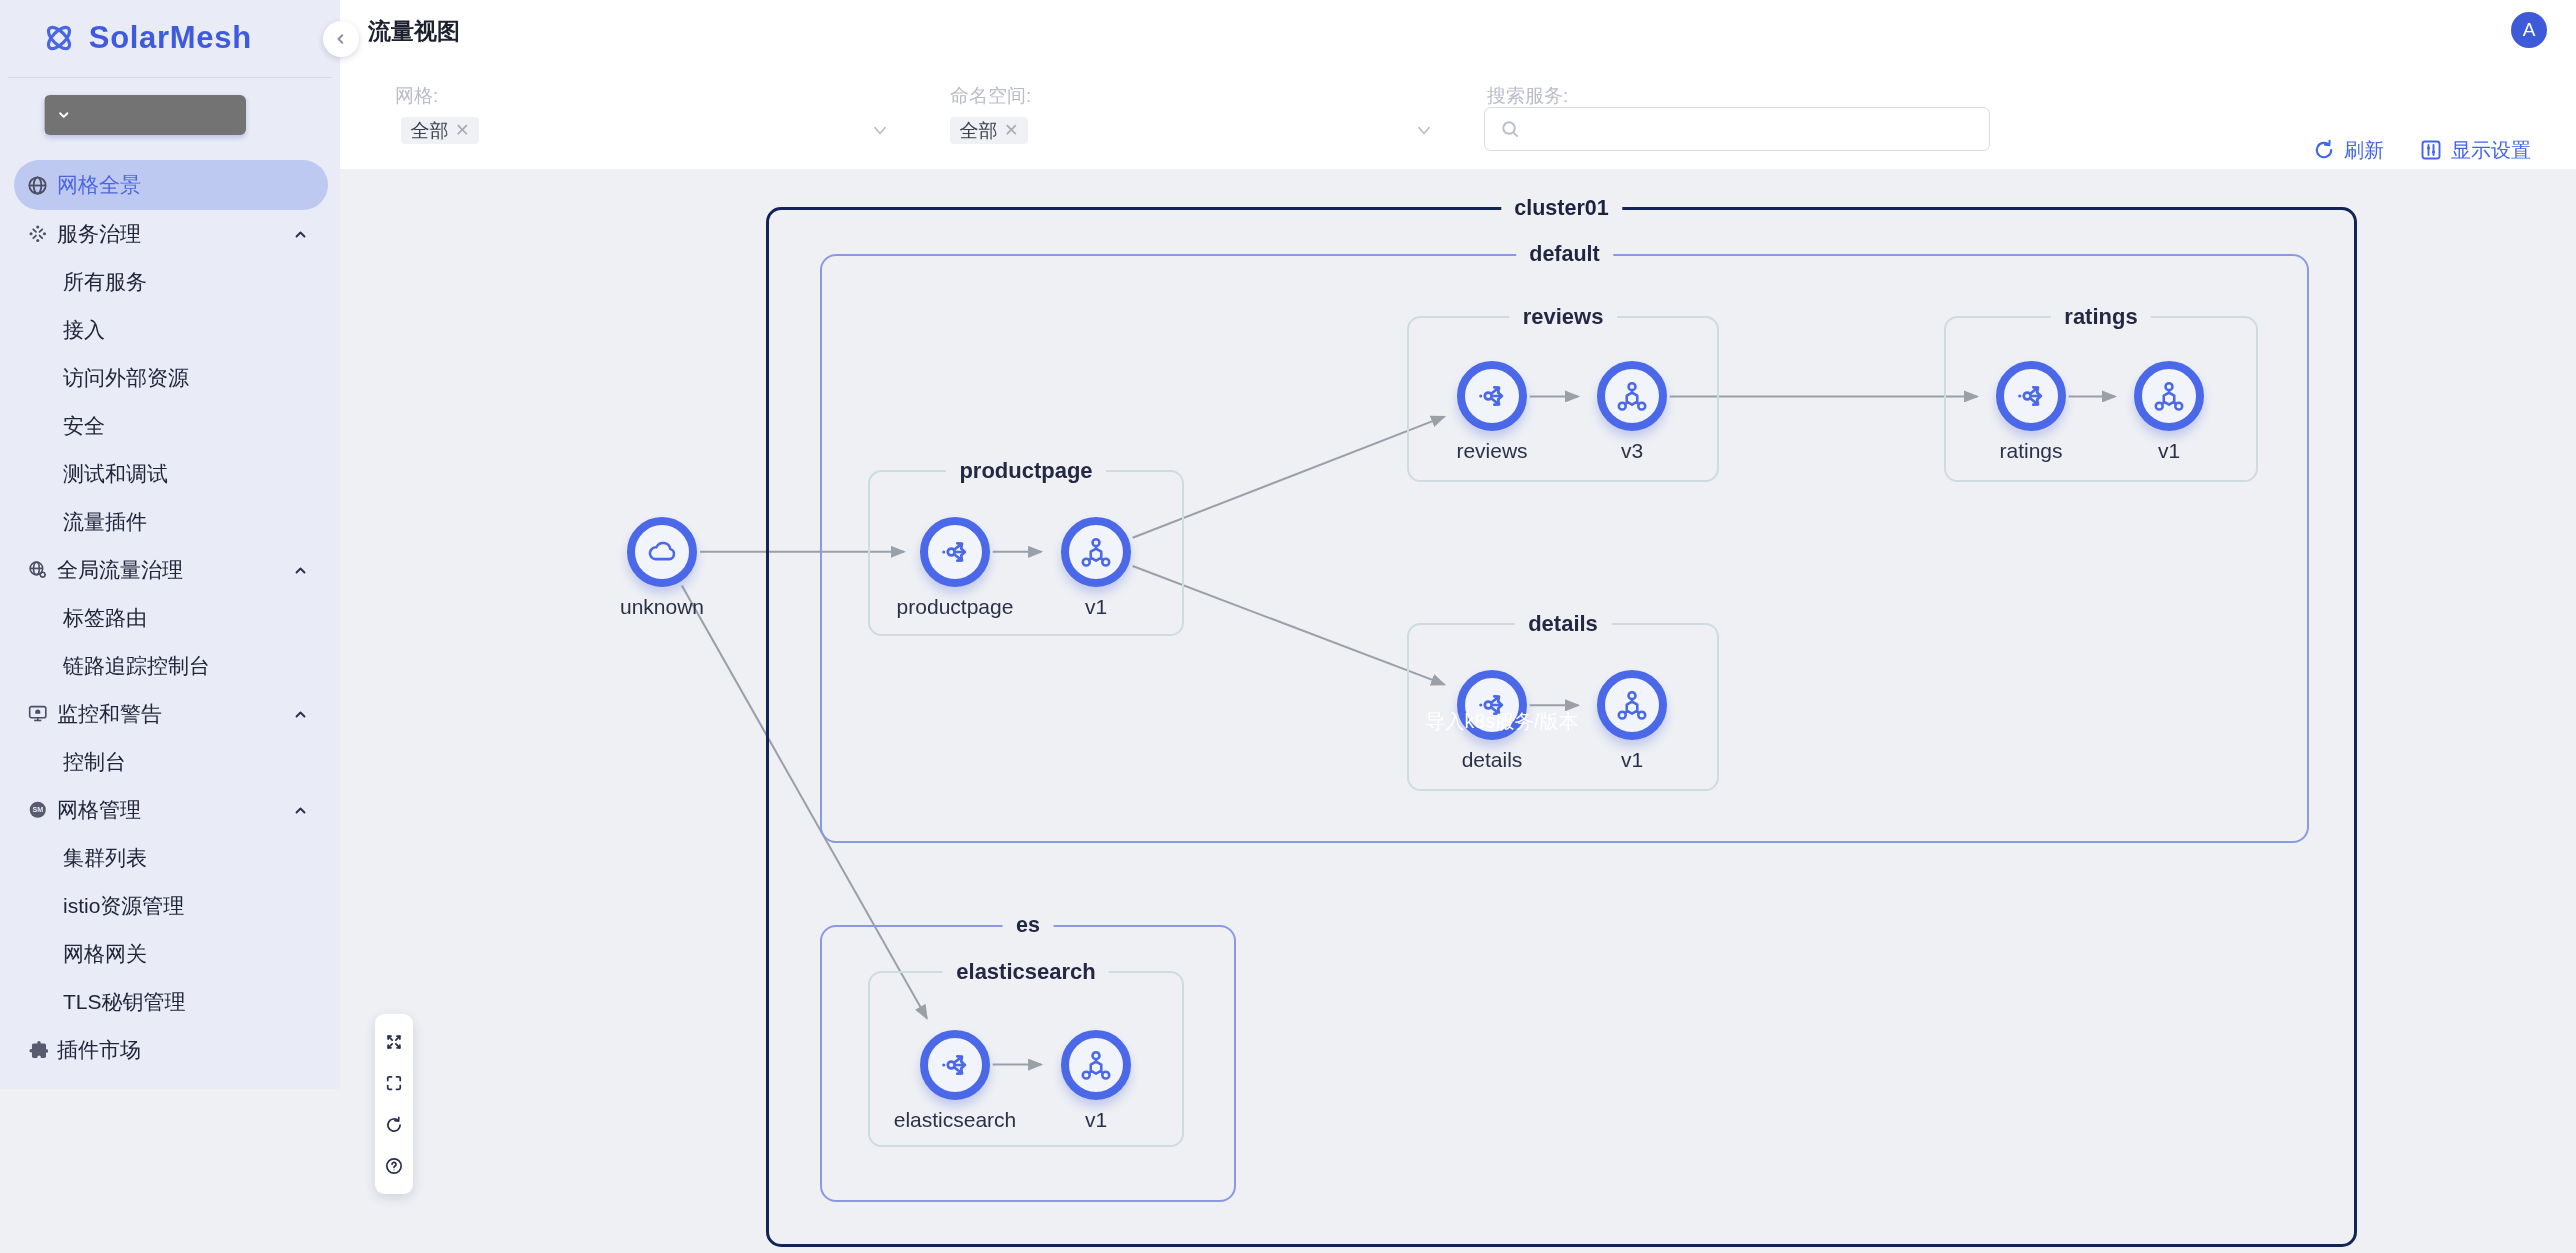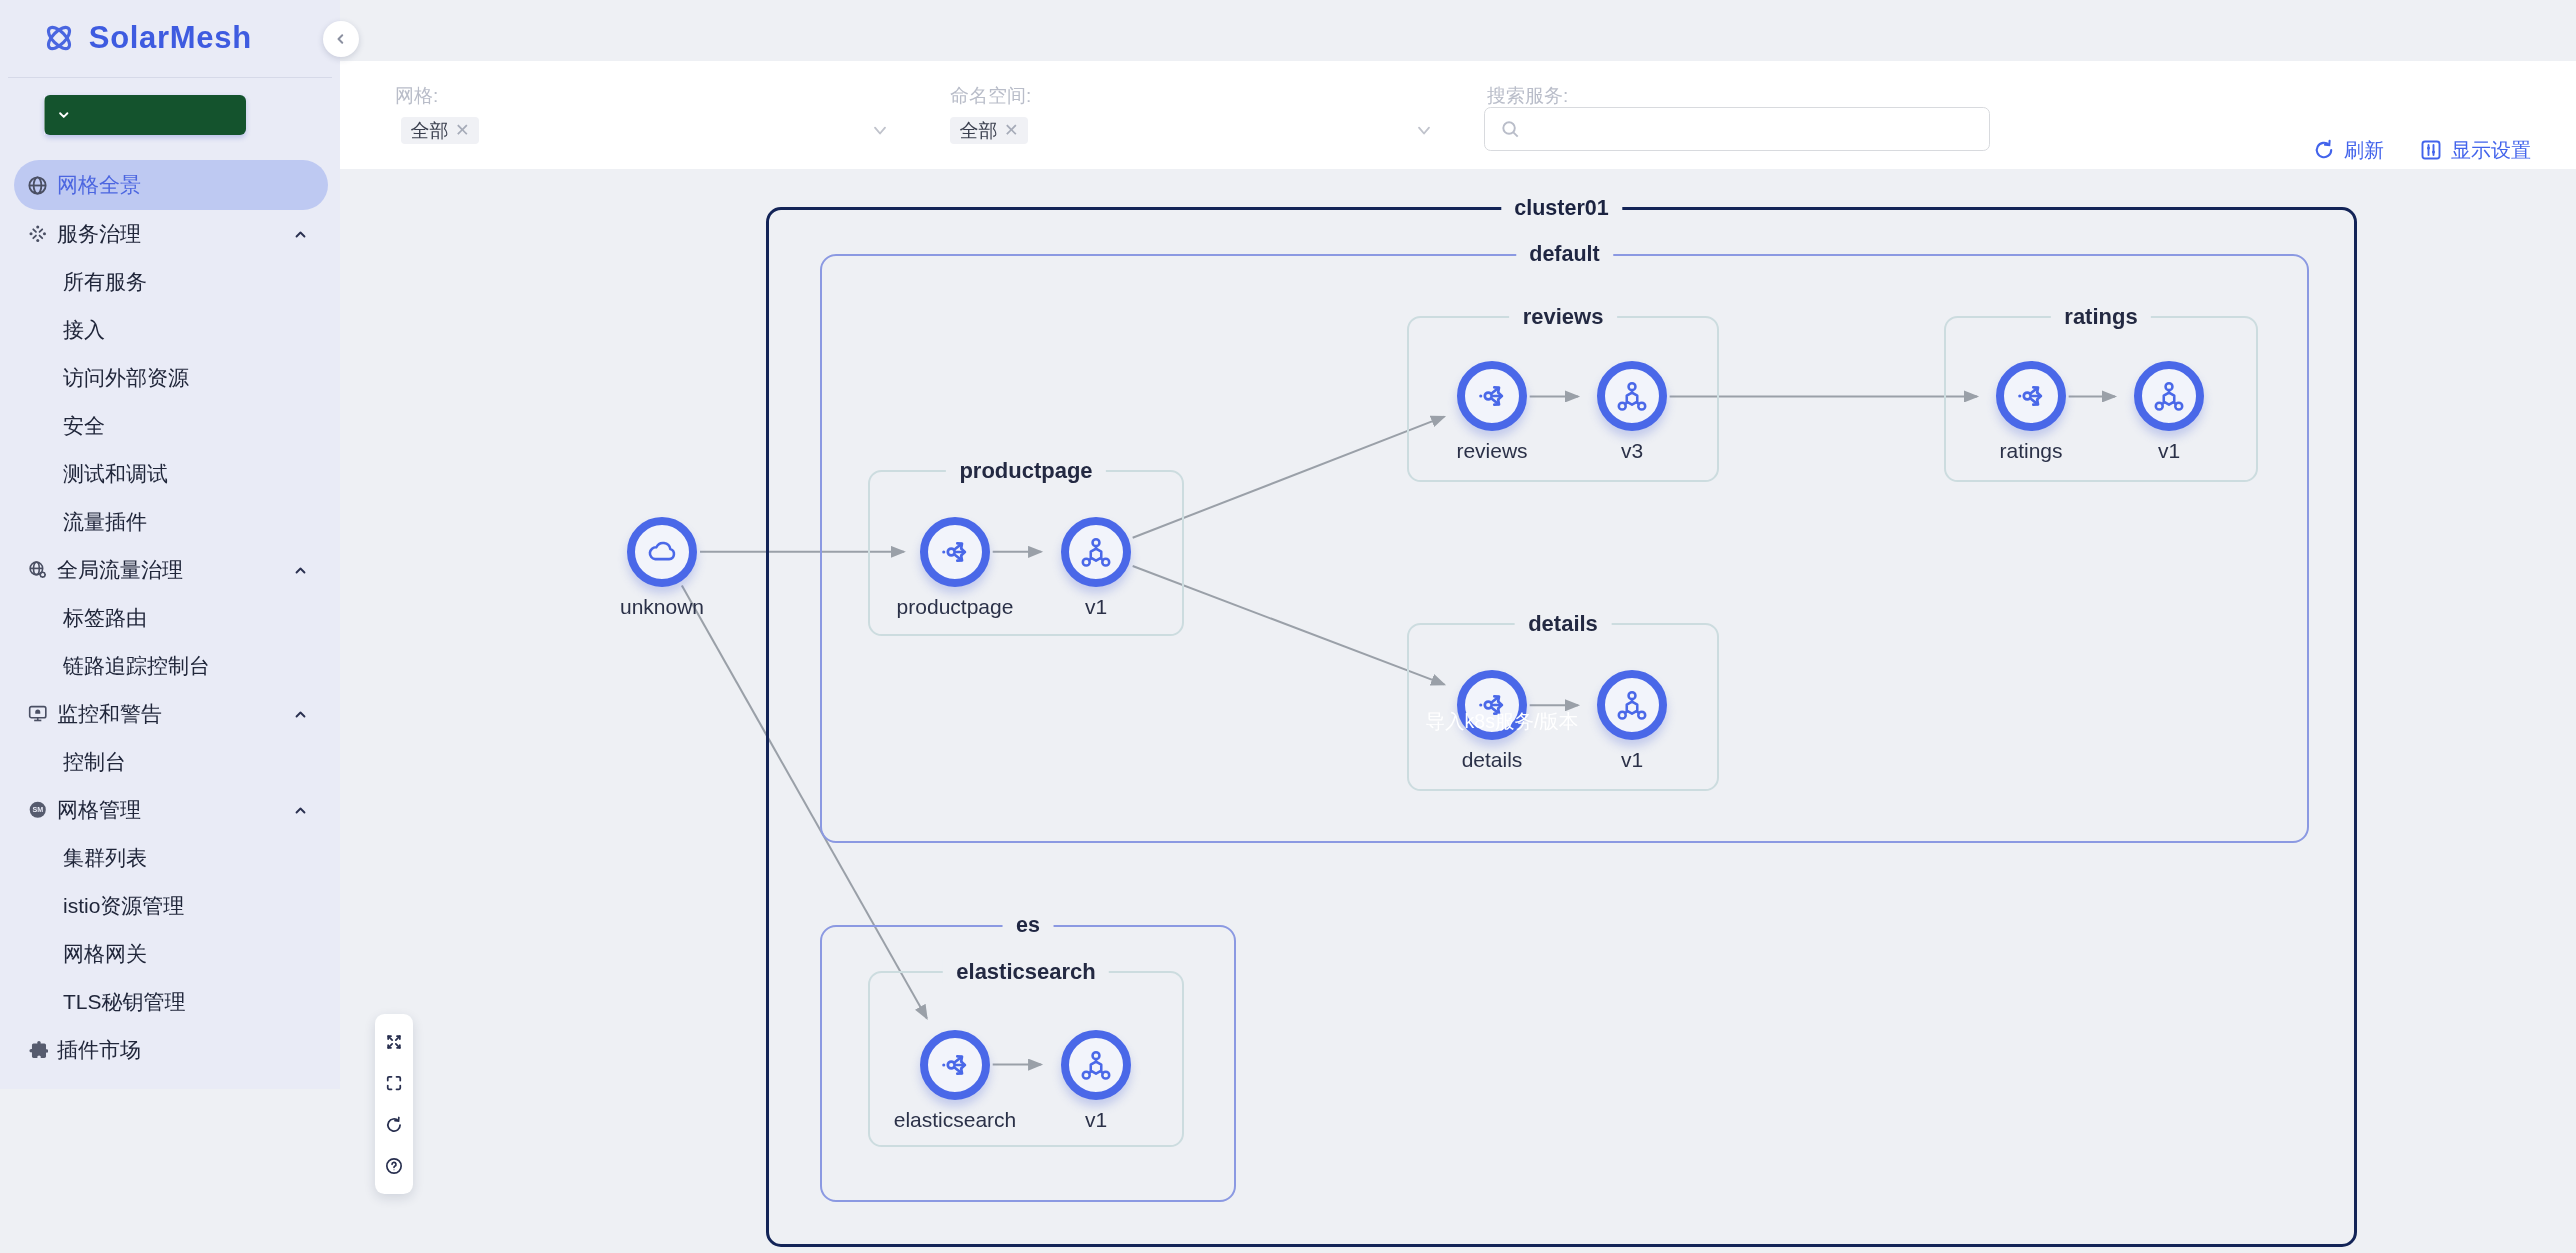--- a/index.html
+++ b/index.html
@@ -6,21 +6,21 @@
   html,body { width:2576px; height:1253px; overflow:hidden;
     font-family:"Liberation Sans", sans-serif; background:#eef0f4; color:#20263a; }
 
   
   .sidebar { position:absolute; left:0; top:0; width:340px; height:1089px;
     background:#e9ebf6; z-index:5; }
   .logo { position:absolute; left:40px; top:19px; display:flex; align-items:center; gap:10.8px; }
   .logo-text { font-size:31px; font-weight:bold; color:#3e5be0; letter-spacing:0.7px; }
   .side-divider { position:absolute; left:8px; top:77px; width:324px; height:1.3px; background:#d6d9e8; }
   .import-btn { position:absolute; left:44px; top:95px; width:202px; height:40px;
-    background:#14532d; border-radius:6px; display:flex; align-items:stretch;
+    background:#737373; border-radius:6px; display:flex; align-items:stretch;
     color:#fff; font-size:19.5px; cursor:pointer; box-shadow:0 2.7px 5.4px rgba(60,80,200,.25); }
   .import-btn .main { flex:1; display:flex; align-items:center; justify-content:center; }
   .import-btn .arrow { width:38px; display:flex; align-items:center; justify-content:center;
     border-left:1.3px solid rgba(255,255,255,.45); }
   .nav { position:absolute; left:0; top:160px; width:340px; }
   .srow { position:relative; height:48px; display:flex; align-items:center; font-size:21px; color:#20263a; cursor:pointer; }
   .srow .sicon { position:absolute; left:25.6px; width:24px; height:24px; display:flex; align-items:center; justify-content:center; }
   .srow .slabel { margin-left:57px; }
   .srow.child .slabel { margin-left:63px; }
   .srow .caret { position:absolute; right:30px; width:19px; height:19px; }
@@ -254,20 +254,24 @@
   </nav>
 </aside>
 
 <div class="collapse-btn">
   <svg width="20" height="20" viewBox="0 0 24 24" fill="none" stroke="#8b90a0" stroke-width="2.4" stroke-linecap="round" stroke-linejoin="round">
       <polyline points="13.5,7.5 9,12 13.5,16.5"></polyline>
     </svg>
 </div>
 
 <div class="main">
+  <header class="topbar">
+    <span class="page-title">流量视图</span>
+    <div class="avatar">A</div>
+  </header>
   <div class="topline"></div>
 
   <div class="filterbar">
     <span class="flabel" style="left:55px">网格:</span>
     <div class="ftag" style="left:61px">
       <span>全部</span>
       <span class="x">✕</span>
     </div>
     <span class="fchev" style="left:530px">
       <svg width="20" height="16" viewBox="0 0 24 18" fill="none" stroke="#c0c3cc" stroke-width="2.2" stroke-linecap="round" stroke-linejoin="round">

